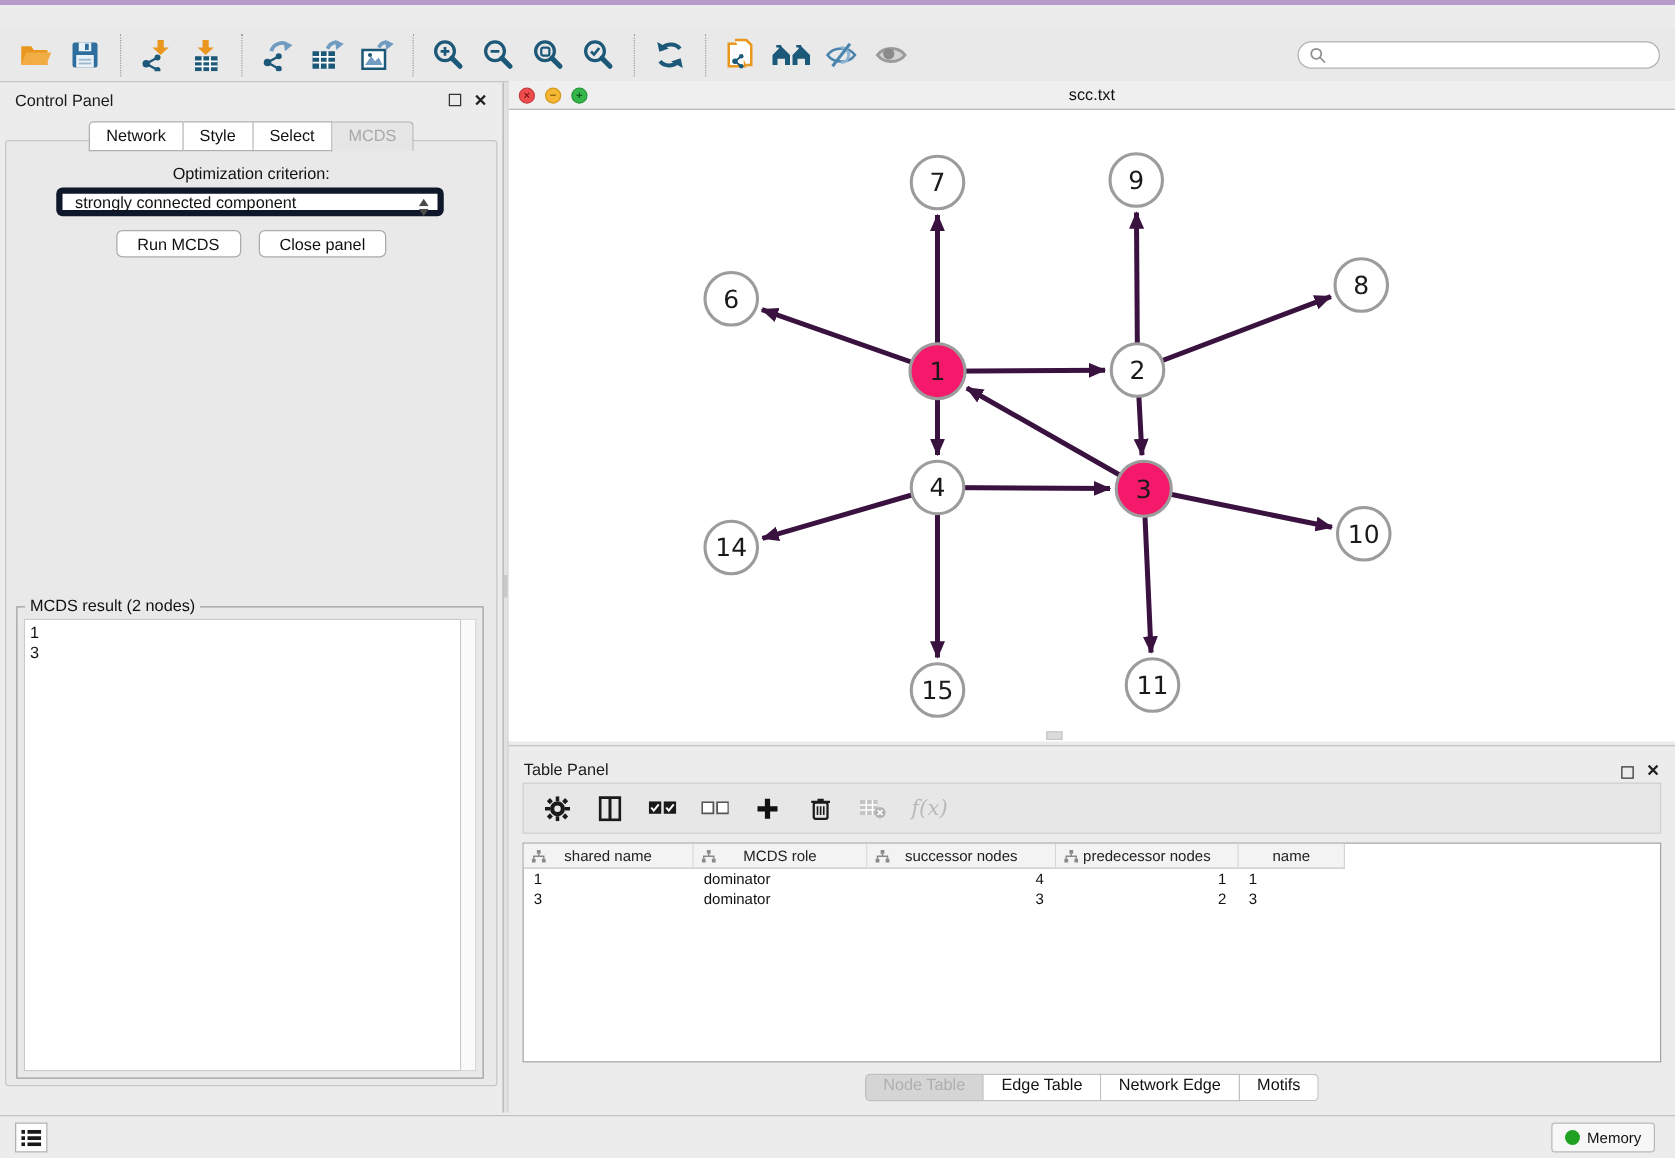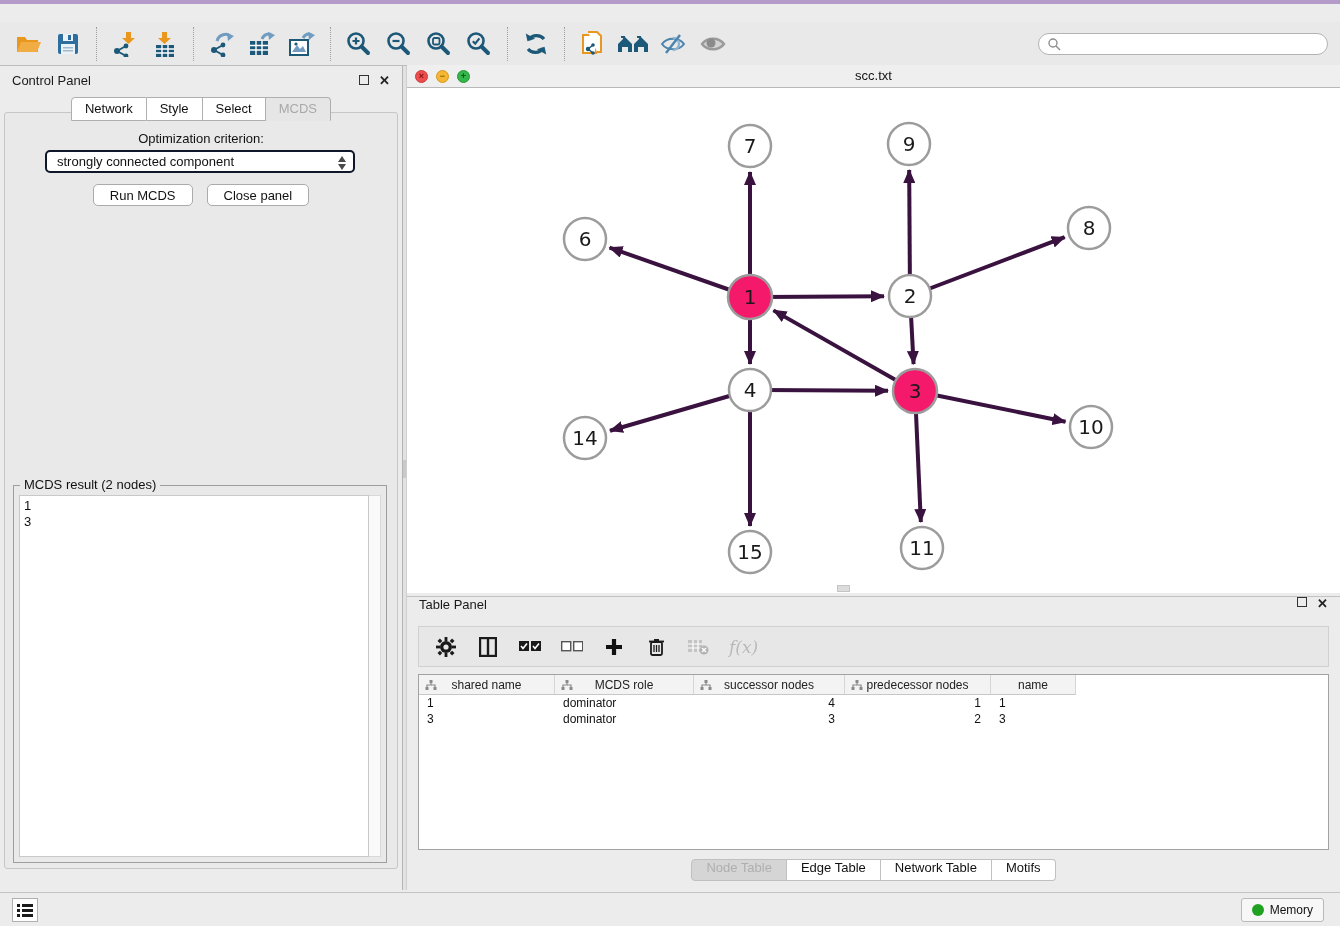--- a/index.html
+++ b/index.html
@@ -32,21 +32,21 @@
   .cp-tabs { position:absolute; left:0; top:31px; width:100%; display:flex; justify-content:center; z-index:2; }
   .tab { font-size:13px; padding:3px 13px 4px; background:#fff; border:1px solid #AFAFAF; border-left:none;
          color:#111; }
   .tab:first-child { border-left:1px solid #AFAFAF; border-top-left-radius:4px; }
   .tab.last { border-top-right-radius:4px; }
   .tab.active { background:#E6E6E6; color:#A9A9A9; border-bottom-color:#E6E6E6; }
   .cp-content { position:absolute; left:4px; top:46px; width:394px; height:757px; background:#E9E9E9;
                 border:1px solid #C6C6C6; border-radius:3px; }
   .opt-label { margin-top:18px; text-align:center; font-size:13px; color:#111; }
   .select-box { position:absolute; left:40px; top:37px; width:310px; height:23px; background:#fff;
-                border:2px solid #0f172a; border-radius:5px; display:flex; align-items:center;
+                border:5px solid #0f172a; border-radius:5px; display:flex; align-items:center;
                 padding:0 22px 0 10px; font-size:13px; color:#111; }
   .stepper { position:absolute; right:7px; top:4px; display:flex; flex-direction:column; line-height:0; }
   .stepper svg { display:block; }
   .btn-row { position:absolute; left:0; top:71px; width:100%; display:flex; justify-content:center; gap:14px; }
   .push-btn { height:22px; padding:0 16px; background:#fff; border:1px solid #ABABAB; border-radius:5px;
               font-size:13px; color:#111; display:flex; align-items:center; }
   .result-group { position:absolute; left:8px; top:372px; width:374px; height:378px; border:1px solid #9E9E9E; }
   .result-legend { position:absolute; left:6px; top:-9px; background:#E9E9E9; padding:0 4px; font-size:13px; color:#111; }
   .result-inner { position:absolute; left:5px; top:9px; right:17px; bottom:5px; background:#fff; border:1px solid #C9C9C9;
                   font-size:13px; color:#111; padding:2px 0 0 4px; }
@@ -68,21 +68,21 @@
   .tl-close { background:#EF4D4D; border:1px solid #C83C3C; color:#7E1515; }
   .tl-min   { background:#F5B733; border:1px solid #D49A1E; color:#8A6206; }
   .tl-max   { background:#35B64A; border:1px solid #28973A; color:#0E5B1C; }
   .net-title { position:absolute; left:0; right:0; top:3px; text-align:center; font-size:13px; color:#111; }
   .net-canvas { position:absolute; left:0; top:23px; width:933px; height:505px; background:#fff; }
   .h-grip { position:absolute; left:430px; bottom:1px; width:13px; height:7px; background:#DCDCDC; border:1px solid #C5C5C5; }
 
   
   .table-panel { position:absolute; left:407px; top:596px; width:933px; height:294px; background:#ECECEC;
                  border-top:1px solid #C2C2C2; }
-  .tp-head { position:absolute; left:0; top:0; width:100%; height:26px; display:flex; align-items:flex-start;
+  .tp-head { position:absolute; left:0; top:0; width:100%; height:26px; display:flex; align-items:flex-end;
              padding:0 12px; font-size:13px; color:#1A1A1A; }
   .tp-toolbar { position:absolute; left:11px; top:29px; width:911px; height:41px; background:#E7E7E7;
                 border:1px solid #D0D0D0; display:flex; align-items:center; gap:20px; padding-left:16px; }
   .tp-tool { display:flex; align-items:center; justify-content:center; min-width:22px; }
   .fx { font-family:"DejaVu Serif", serif; font-style:italic; font-size:17px; color:#B9B9B9; }
   .tp-table { position:absolute; left:11px; top:77px; width:911px; height:176px; background:#fff; border:1px solid #A2A2A2; }
   .thead { display:flex; height:20px; }
   .th { position:relative; background:#F3F3F3; border-right:1px solid #D5D5D5; border-bottom:1px solid #C7C7C7;
         font-size:12px; color:#222; display:flex; align-items:center; justify-content:center; }
   .th .tree { position:absolute; left:6px; top:5px; }
@@ -496,21 +496,21 @@
         <div class="td" style="width:136px">3</div>
         <div class="td" style="width:139px">dominator</div>
         <div class="td num" style="width:151px">3</div>
         <div class="td num" style="width:146px">2</div>
         <div class="td" style="width:85px">3</div>
       </div>
     </div>
     <div class="tp-tabs">
       <div class="tp-tab active">Node Table</div>
       <div class="tp-tab">Edge Table</div>
-      <div class="tp-tab">Network Table</div>
+      <div class="tp-tab">Network Edge</div>
       <div class="tp-tab last">Motifs</div>
     </div>
   </div>
 
   <div class="statusbar">
     <div class="list-btn">
       <svg width="16" height="14" viewBox="0 0 16 14">
           <g fill="#1A1A1A">
             <rect x="0" y="1" width="3" height="3"></rect>
             <rect x="5" y="1" width="11" height="3"></rect>

